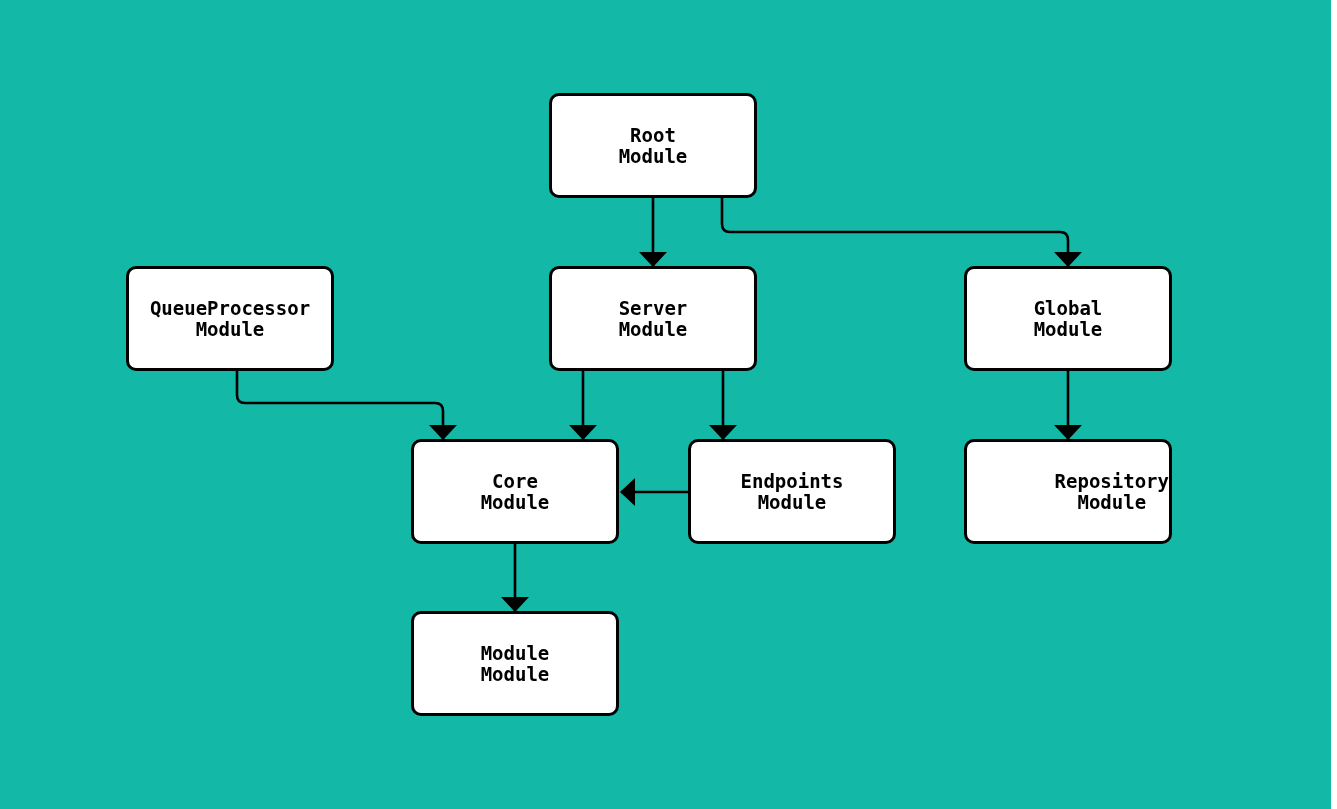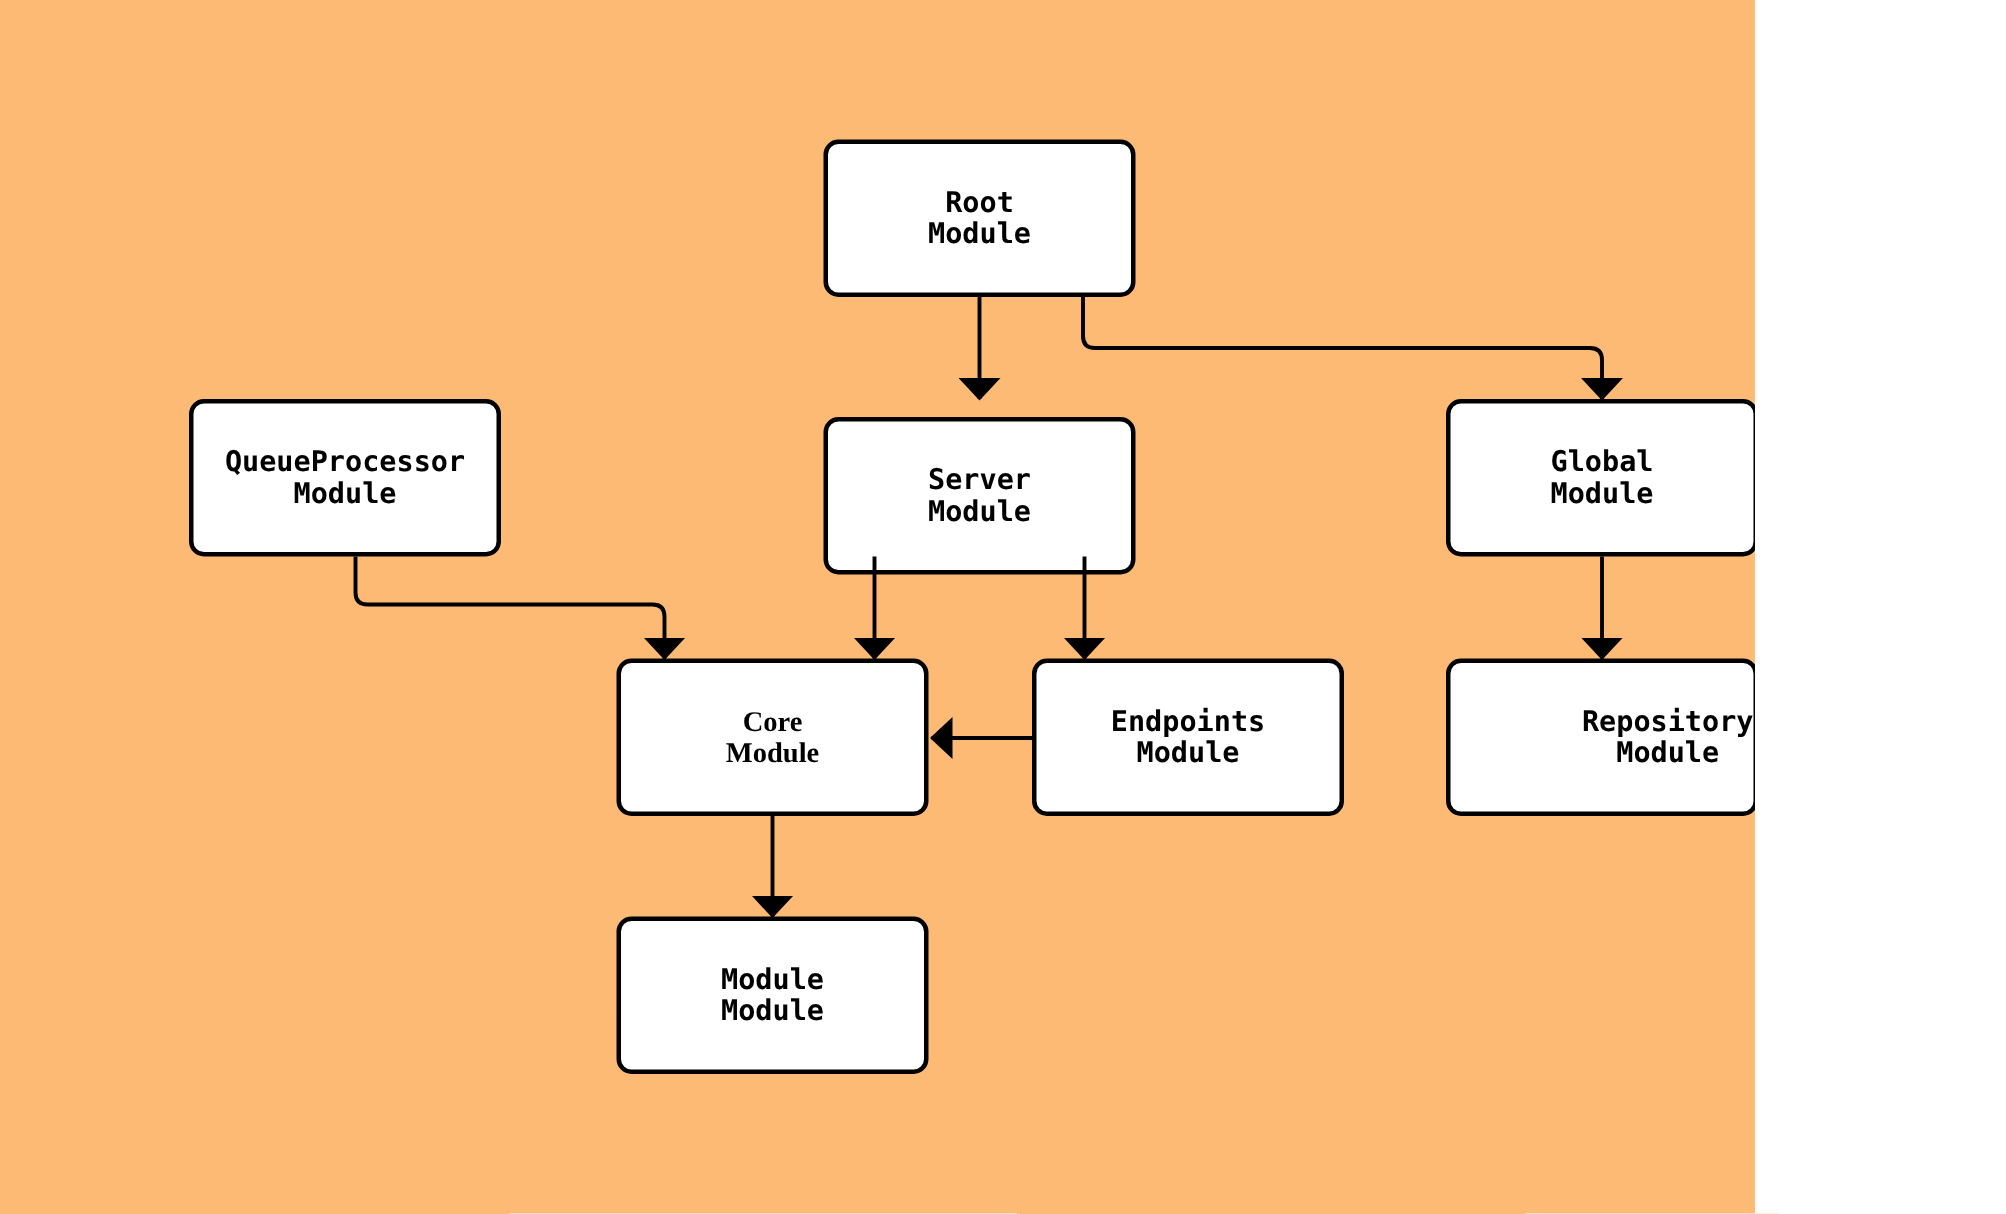--- a/index.html
+++ b/index.html
@@ -1,21 +1,21 @@
 <!DOCTYPE html>
 <html><head>
 <meta charset="utf-8">
 <style>
   * { box-sizing: border-box; }
   html, body { margin: 0; padding: 0; background: #ffffff; }
   .canvas {
     position: relative;
-    width: 1170px;
+    width: 1331px;
     height: 809px;
-    background: #fdba74;
+    background: #14b8a6;
     overflow: hidden;
     font-family: "DejaVu Sans Mono", "Liberation Mono", monospace;
     padding-left: 20px;
   }
   #node-layer {
     position: absolute;
     left: 0; top: 0;
     width: 100%; height: 100%;
     z-index: 1;
   }
@@ -52,33 +52,33 @@
           <span class="line">Root</span>
           <span class="line">Module</span>
         </div>
       </div>
       <div class="node" style="left: 126px; top: 266px; width: 208px; height: 105px; background: rgb(255, 255, 255); border-color: rgb(0, 0, 0); color: rgb(0, 0, 0);">
         <div class="label">
           <span class="line">QueueProcessor</span>
           <span class="line">Module</span>
         </div>
       </div>
-      <div class="node" style="left: 549px; top: 266px; width: 208px; height: 105px; background: rgb(255, 255, 255); border-color: rgb(0, 0, 0); color: rgb(0, 0, 0); margin-top: 12px;">
+      <div class="node" style="left: 549px; top: 266px; width: 208px; height: 105px; background: rgb(255, 255, 255); border-color: rgb(0, 0, 0); color: rgb(0, 0, 0);">
         <div class="label">
           <span class="line">Server</span>
           <span class="line">Module</span>
         </div>
       </div>
       <div class="node" style="left: 964px; top: 266px; width: 208px; height: 105px; background: rgb(255, 255, 255); border-color: rgb(0, 0, 0); color: rgb(0, 0, 0); align-items: center;">
         <div class="label">
           <span class="line">Global</span>
           <span class="line">Module</span>
         </div>
       </div>
-      <div class="node" style="left: 411px; top: 439px; width: 208px; height: 105px; background: rgb(255, 255, 255); border-color: rgb(0, 0, 0); color: rgb(0, 0, 0); font-family: Liberation Serif, serif;">
+      <div class="node" style="left: 411px; top: 439px; width: 208px; height: 105px; background: rgb(255, 255, 255); border-color: rgb(0, 0, 0); color: rgb(0, 0, 0);">
         <div class="label">
           <span class="line">Core</span>
           <span class="line">Module</span>
         </div>
       </div>
       <div class="node" style="left: 688px; top: 439px; width: 208px; height: 105px; background: rgb(255, 255, 255); border-color: rgb(0, 0, 0); color: rgb(0, 0, 0);">
         <div class="label">
           <span class="line">Endpoints</span>
           <span class="line">Module</span>
         </div>

